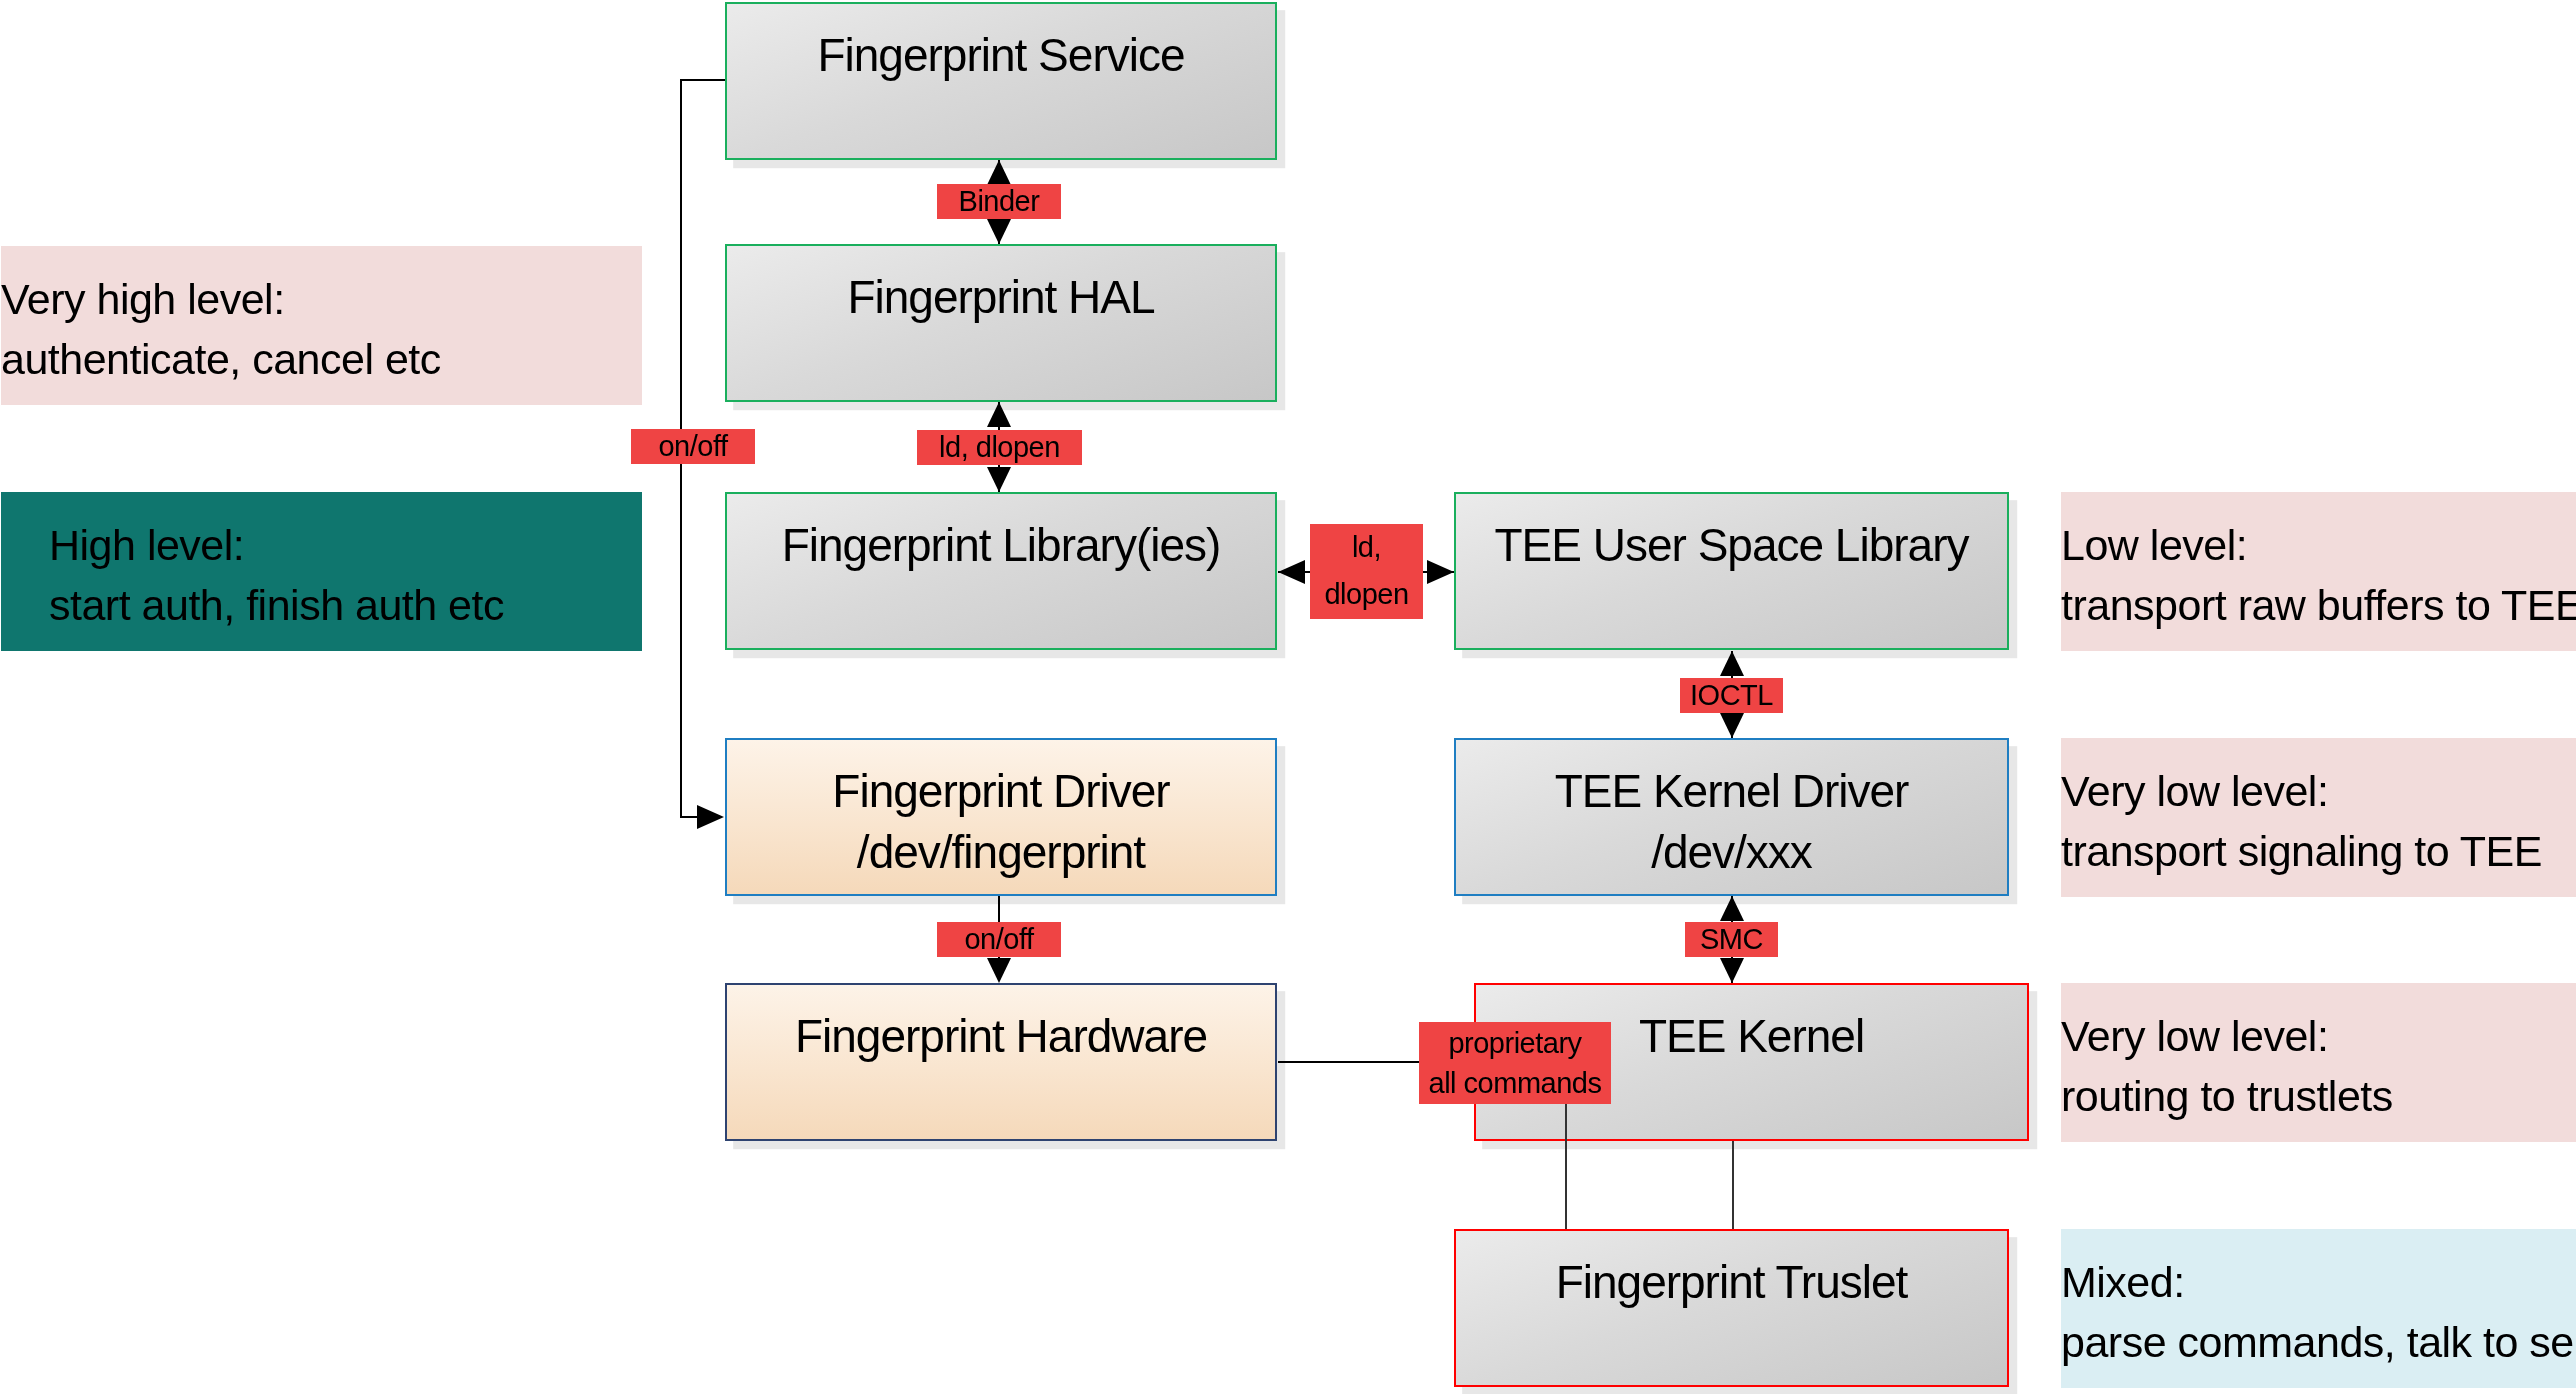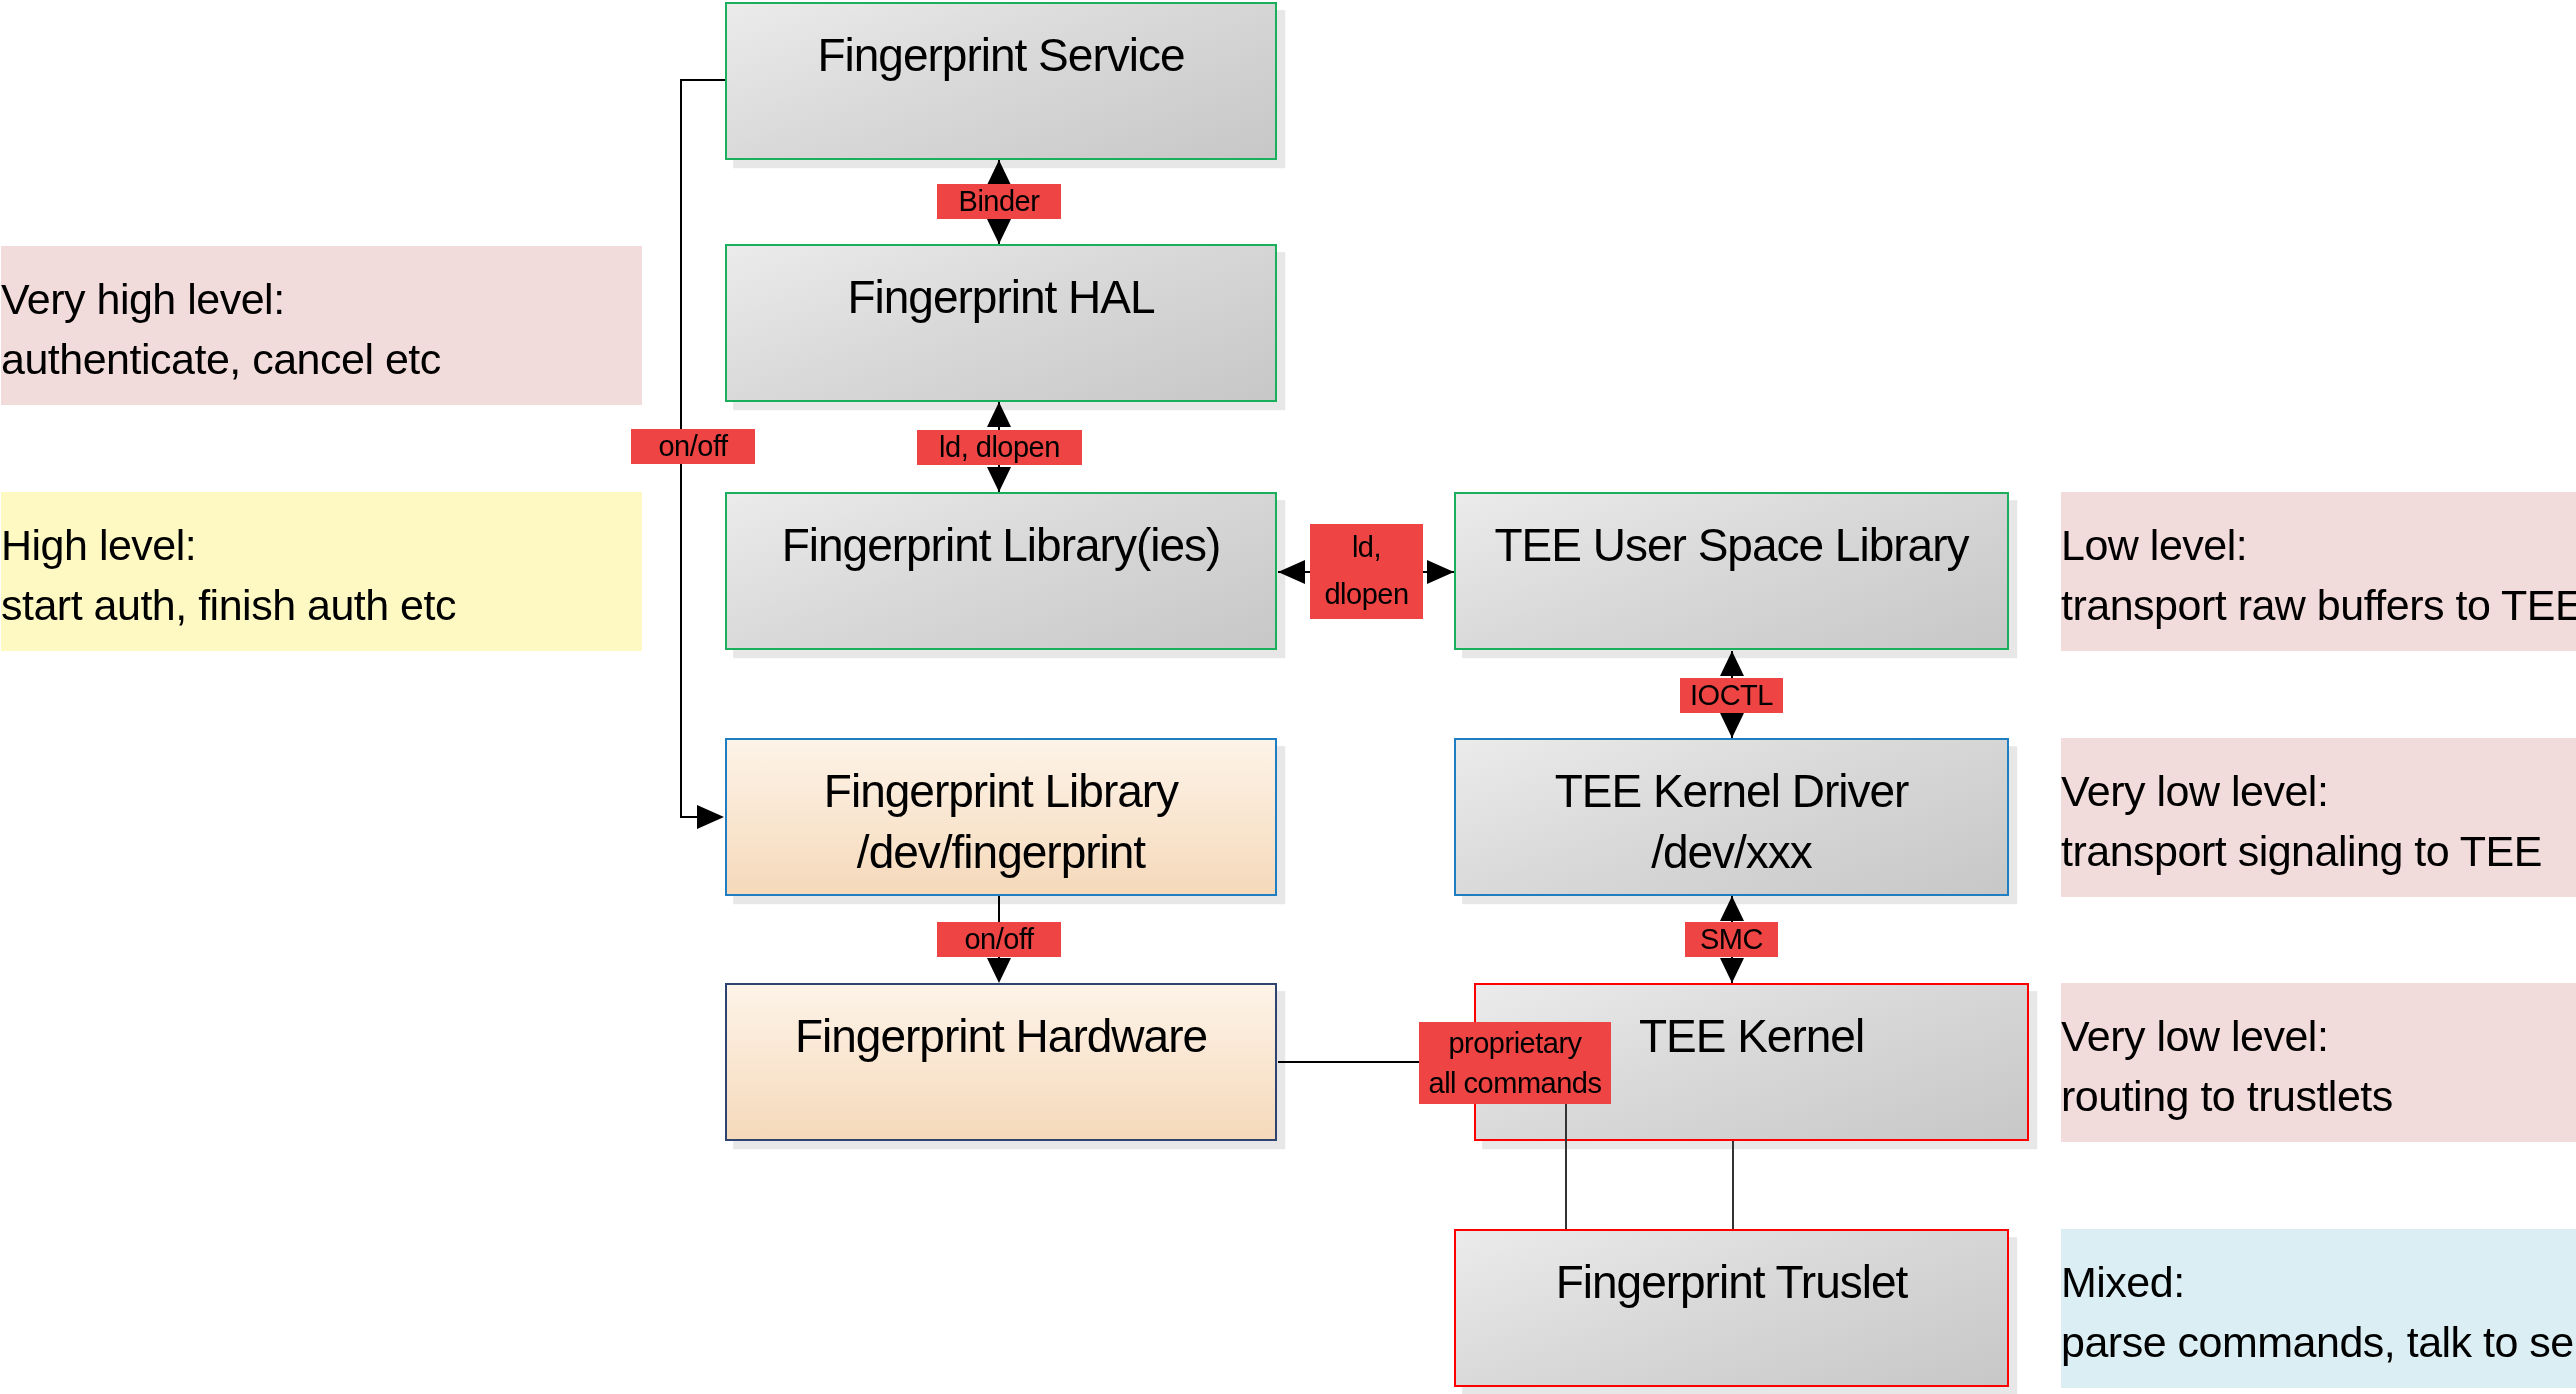--- a/index.html
+++ b/index.html
@@ -12,21 +12,21 @@
   .f-gray{background:linear-gradient(160deg,#ebebeb 0%,#d9d9d9 45%,#c7c7c7 100%);text-align:center;}
   .f-orange{background:linear-gradient(180deg,#fdf3e8 0%,#f9e5cf 55%,#f5d9ba 100%);}
   .b-green{border:2.1px solid #1aaf5d;}
   .b-blue{border:2.1px solid #1f7ec2;}
   .b-red{border:2.1px solid #ff0000;}
   .b-navy{border:2.1px solid #2e4370;}
   
   .side{position:absolute;box-sizing:border-box;text-align:left;
         font-size:43px;line-height:60px;padding-top:23px;letter-spacing:-0.5px;}
   .s-pink{background:#f2dcdb;}
-  .s-green{background:#fef9c3;}
+  .s-green{background:#0f766e;padding-left:48px;}
   .s-blue{background:#daeef3;}
   
   .clabel{position:absolute;background:#ef4444;text-align:center;
           font-size:29px;line-height:35px;letter-spacing:-0.5px;z-index:6;}
   .clabel2{line-height:40px;padding-top:1px;}
   
   .ln{position:absolute;background:#000;}
   .tri{position:absolute;width:0;height:0;}
   .tri-up{border-left:12px solid transparent;border-right:12px solid transparent;border-bottom:25px solid #000;}
   .tri-down{border-left:12px solid transparent;border-right:12px solid transparent;border-top:25px solid #000;}
@@ -68,21 +68,21 @@
   <div class="box f-gray b-green" style="left:725px;top:1.5px;width:552px;height:158px">
     <span>Fingerprint Service</span>
   </div>
   <div class="box f-gray b-green" style="left:725px;top:244px;width:552px;height:158px">
     <span>Fingerprint HAL</span>
   </div>
   <div class="box f-gray b-green" style="left:725px;top:492px;width:552px;height:158px">
     <span>Fingerprint Library(ies)</span>
   </div>
   <div class="box f-orange b-blue" style="left:725px;top:738px;width:552px;height:158px">
-    <div>Fingerprint Library</div>
+    <div>Fingerprint Driver</div>
     <div>/dev/fingerprint</div>
   </div>
   <div class="box f-orange b-navy" style="left:725px;top:983px;width:552px;height:158px">
     <span>Fingerprint Hardware</span>
   </div>
 
   <div class="box f-gray b-green" style="left:1454px;top:492px;width:555px;height:158px">
     <span>TEE User Space Library</span>
   </div>
   <div class="box f-gray b-blue" style="left:1454px;top:738px;width:555px;height:158px">

